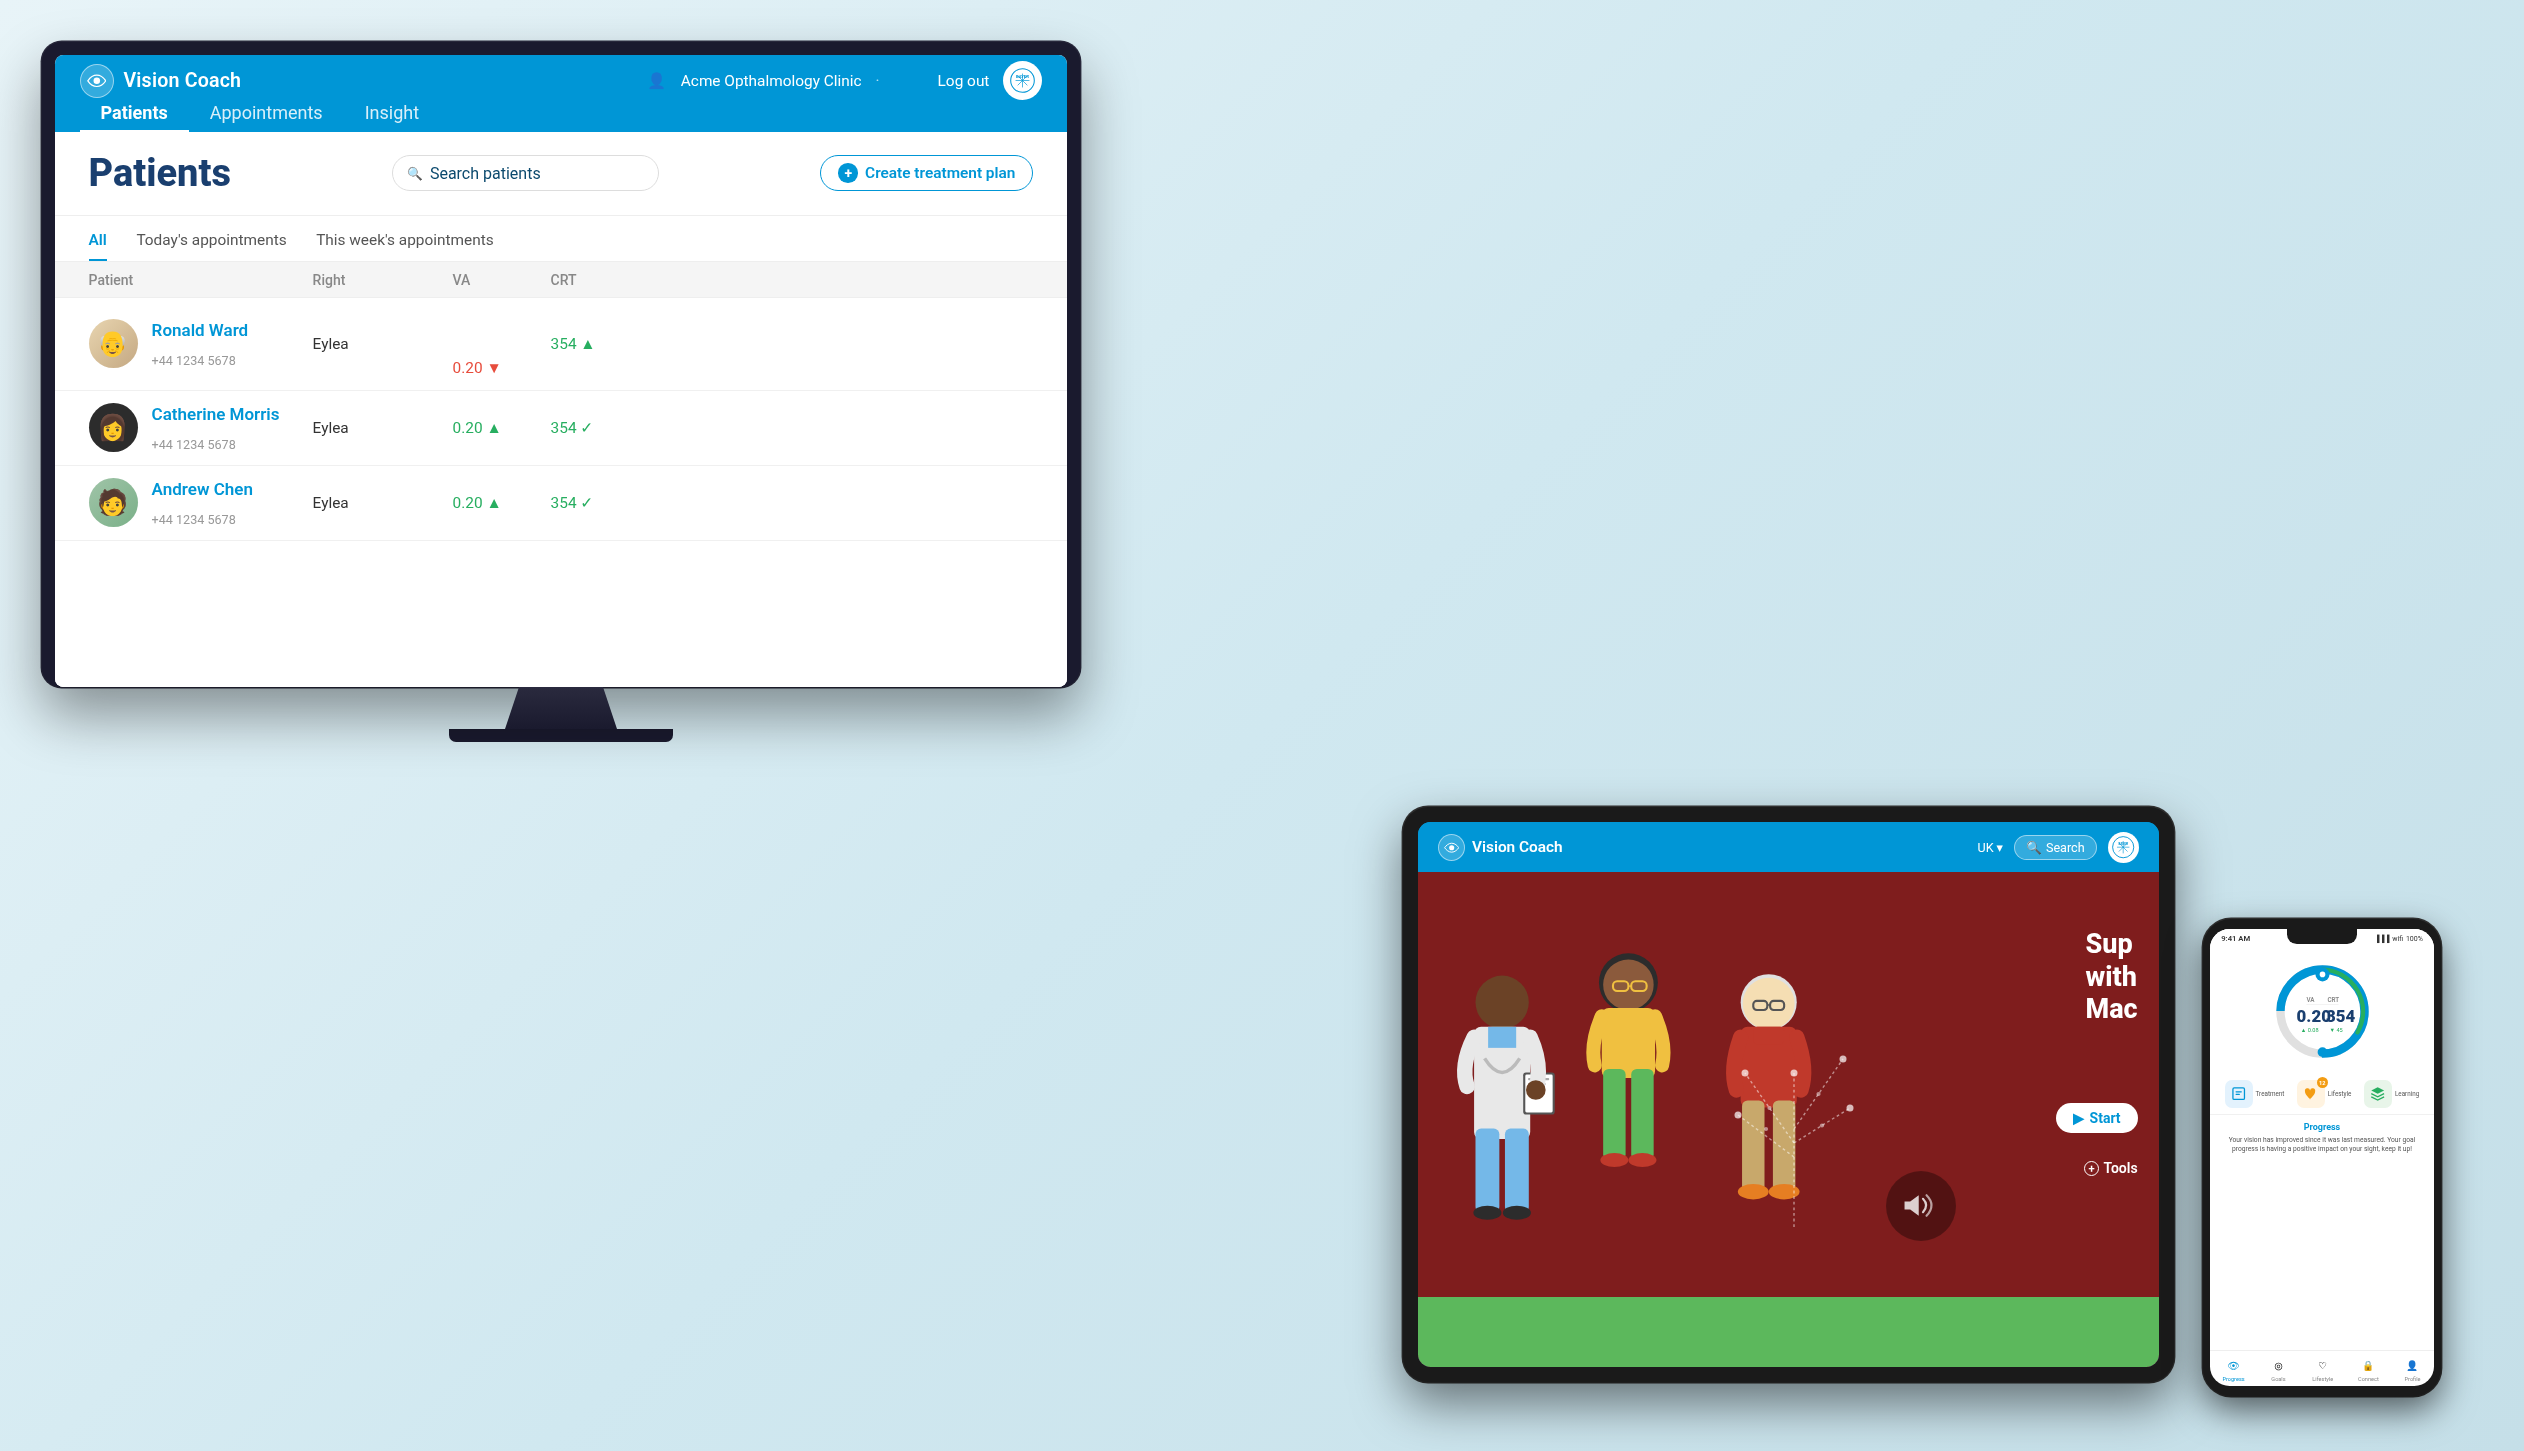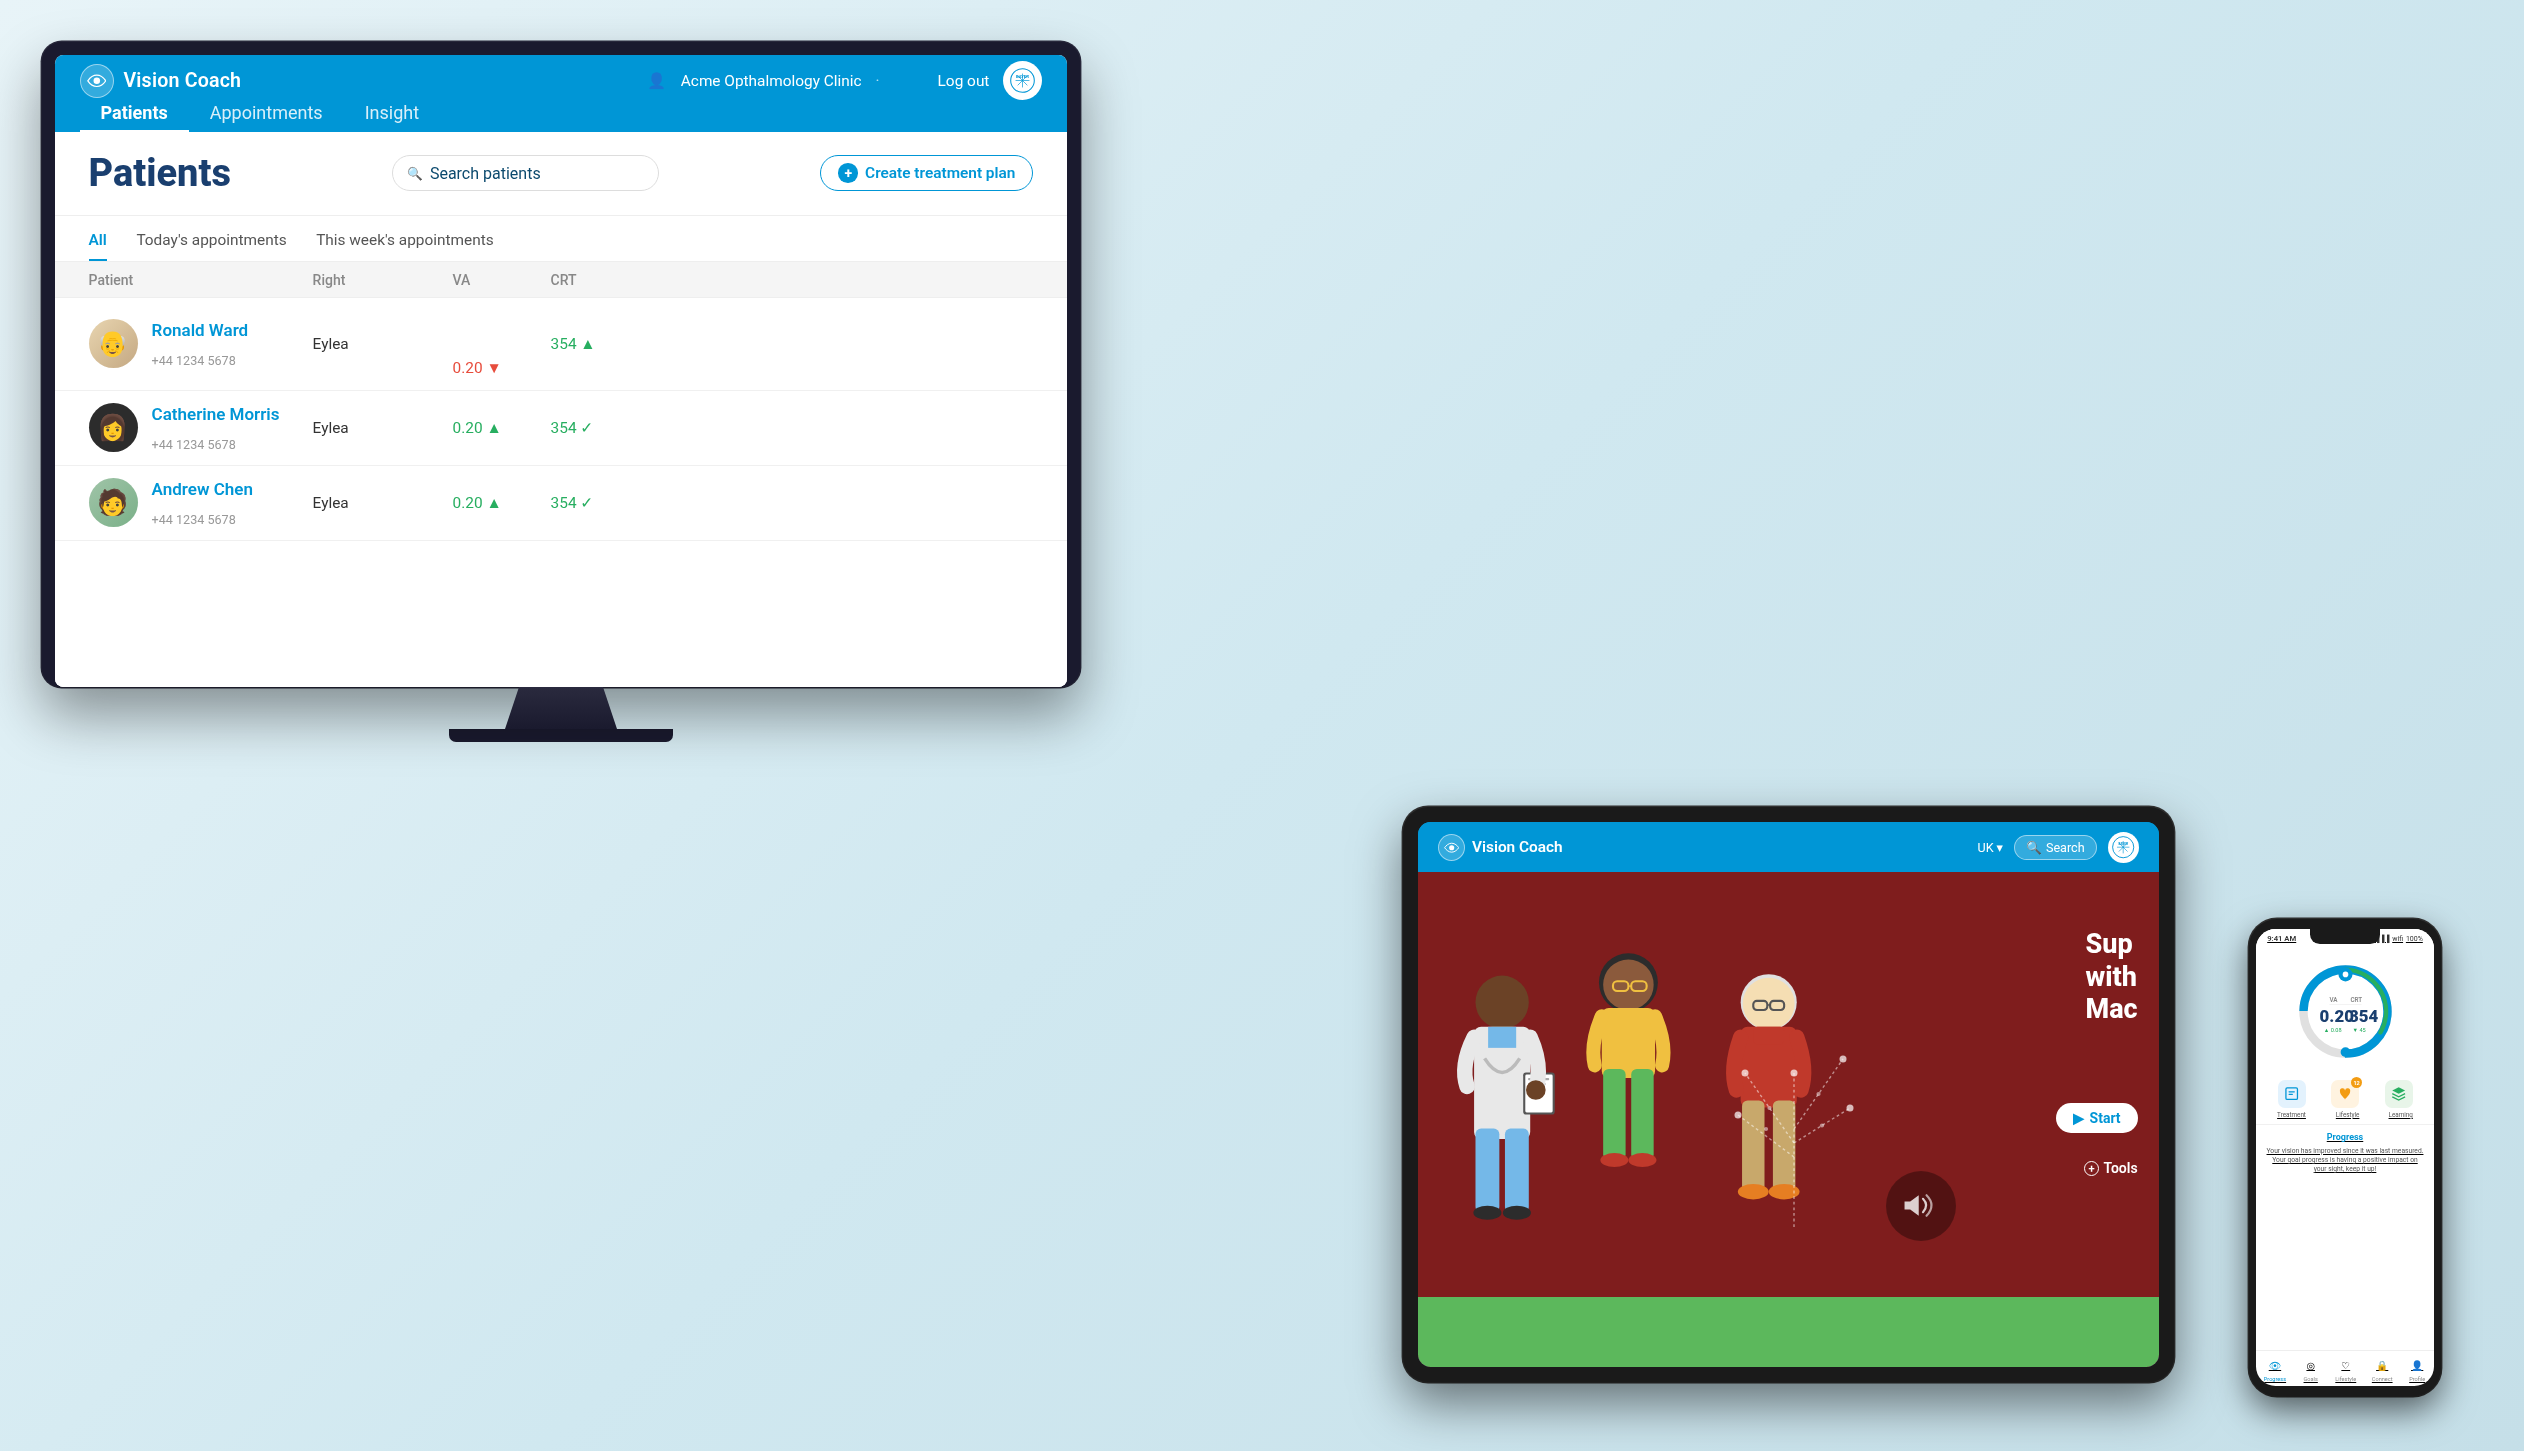--- a/index.html
+++ b/index.html
@@ -456,23 +456,22 @@
       height: 70px;
       background: #5cb85c;
       border-radius: 0 0 12.6px 12.6px;
     }
 
     
     .phone-container {
       position: absolute;
       right: 84px;
       bottom: 56px;
-      width: 192px;
+      width: 238px;
       height: 477px;
-      text-decoration: underline;
     }
 
     .phone-frame {
       width: 100%;
       height: 100%;
       background: #1a1a1a;
       border-radius: 28px;
       padding: 9.8px 7px;
       box-shadow: 0 14px 35px rgba(0,0,0,0.6), 0 0 0 1.4px #333;
       position: relative;
@@ -540,22 +539,22 @@
     .phone-actions {
       display: flex;
       justify-content: space-around;
       padding: 5.6px 8.4px;
       border-bottom: 0.7px solid #f0f0f0;
       flex-shrink: 0;
     }
 
     .action-item {
       display: flex;
-      flex-direction: column;
-      align-items: flex-end;
+      flex-direction: row;
+      align-items: center;
       gap: 2.8px;
     }
 
     .action-icon-circle {
       width: 28px;
       height: 28px;
       border-radius: 7px;
       display: flex;
       align-items: center;
       justify-content: center;

